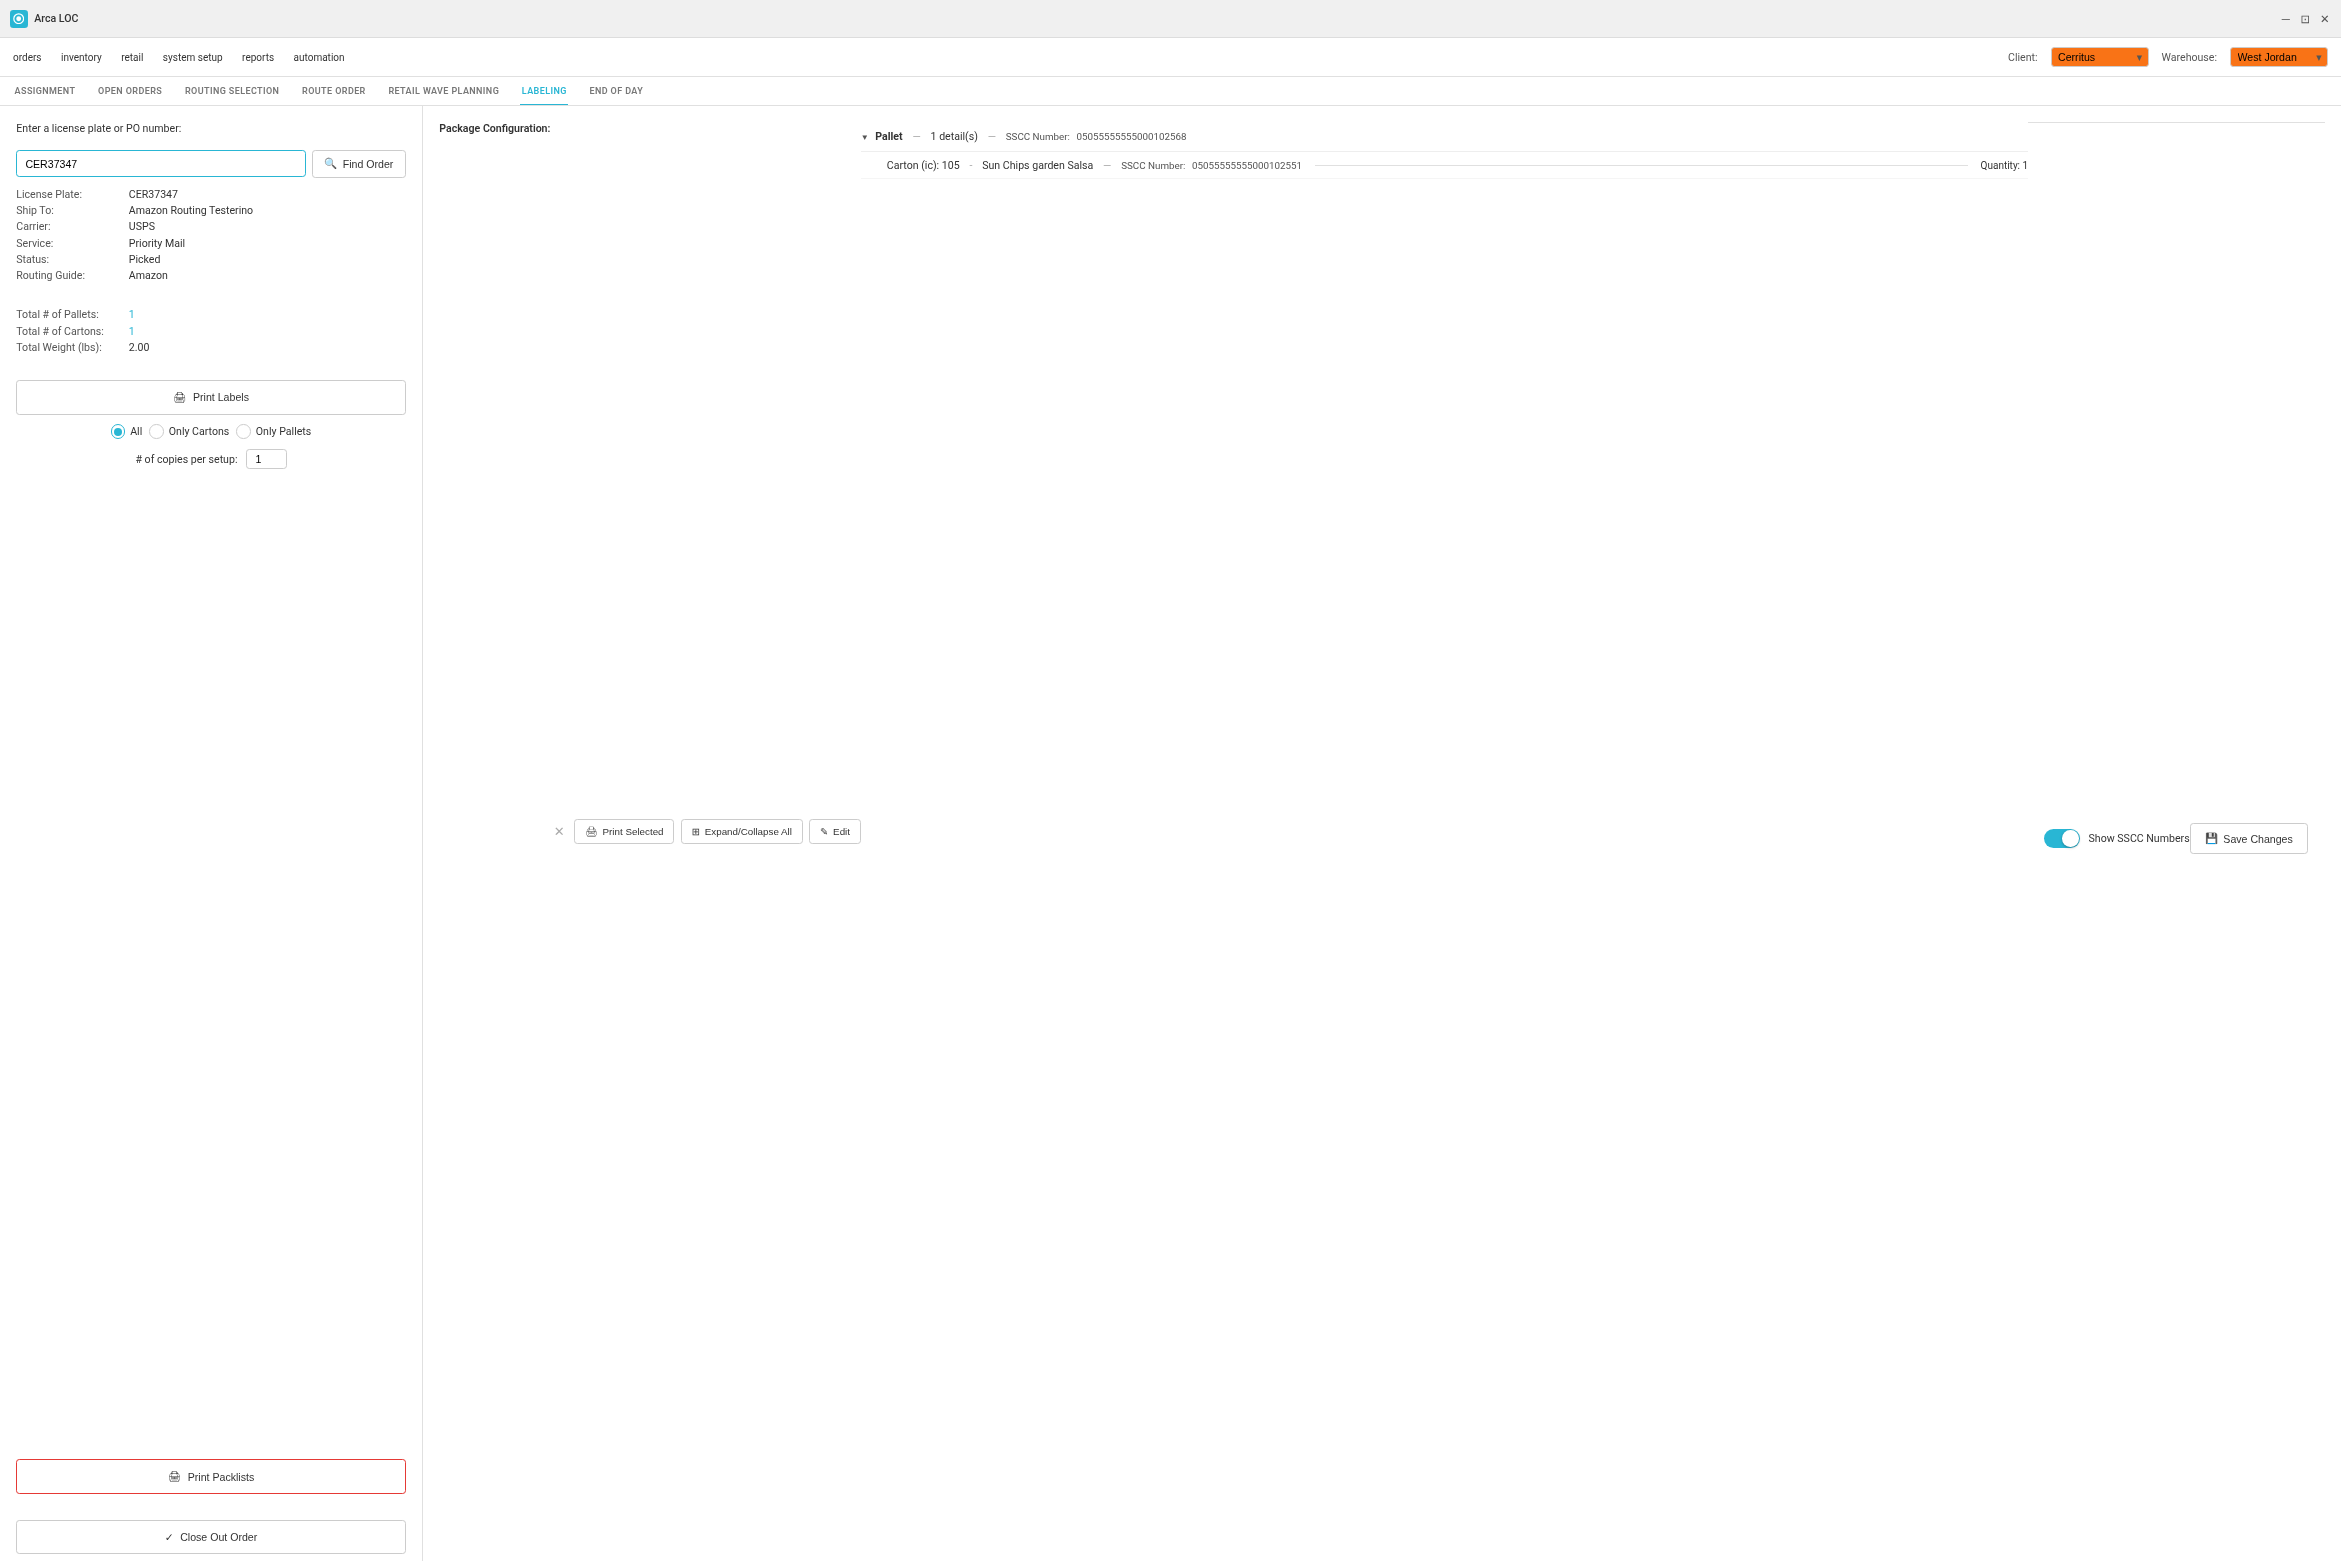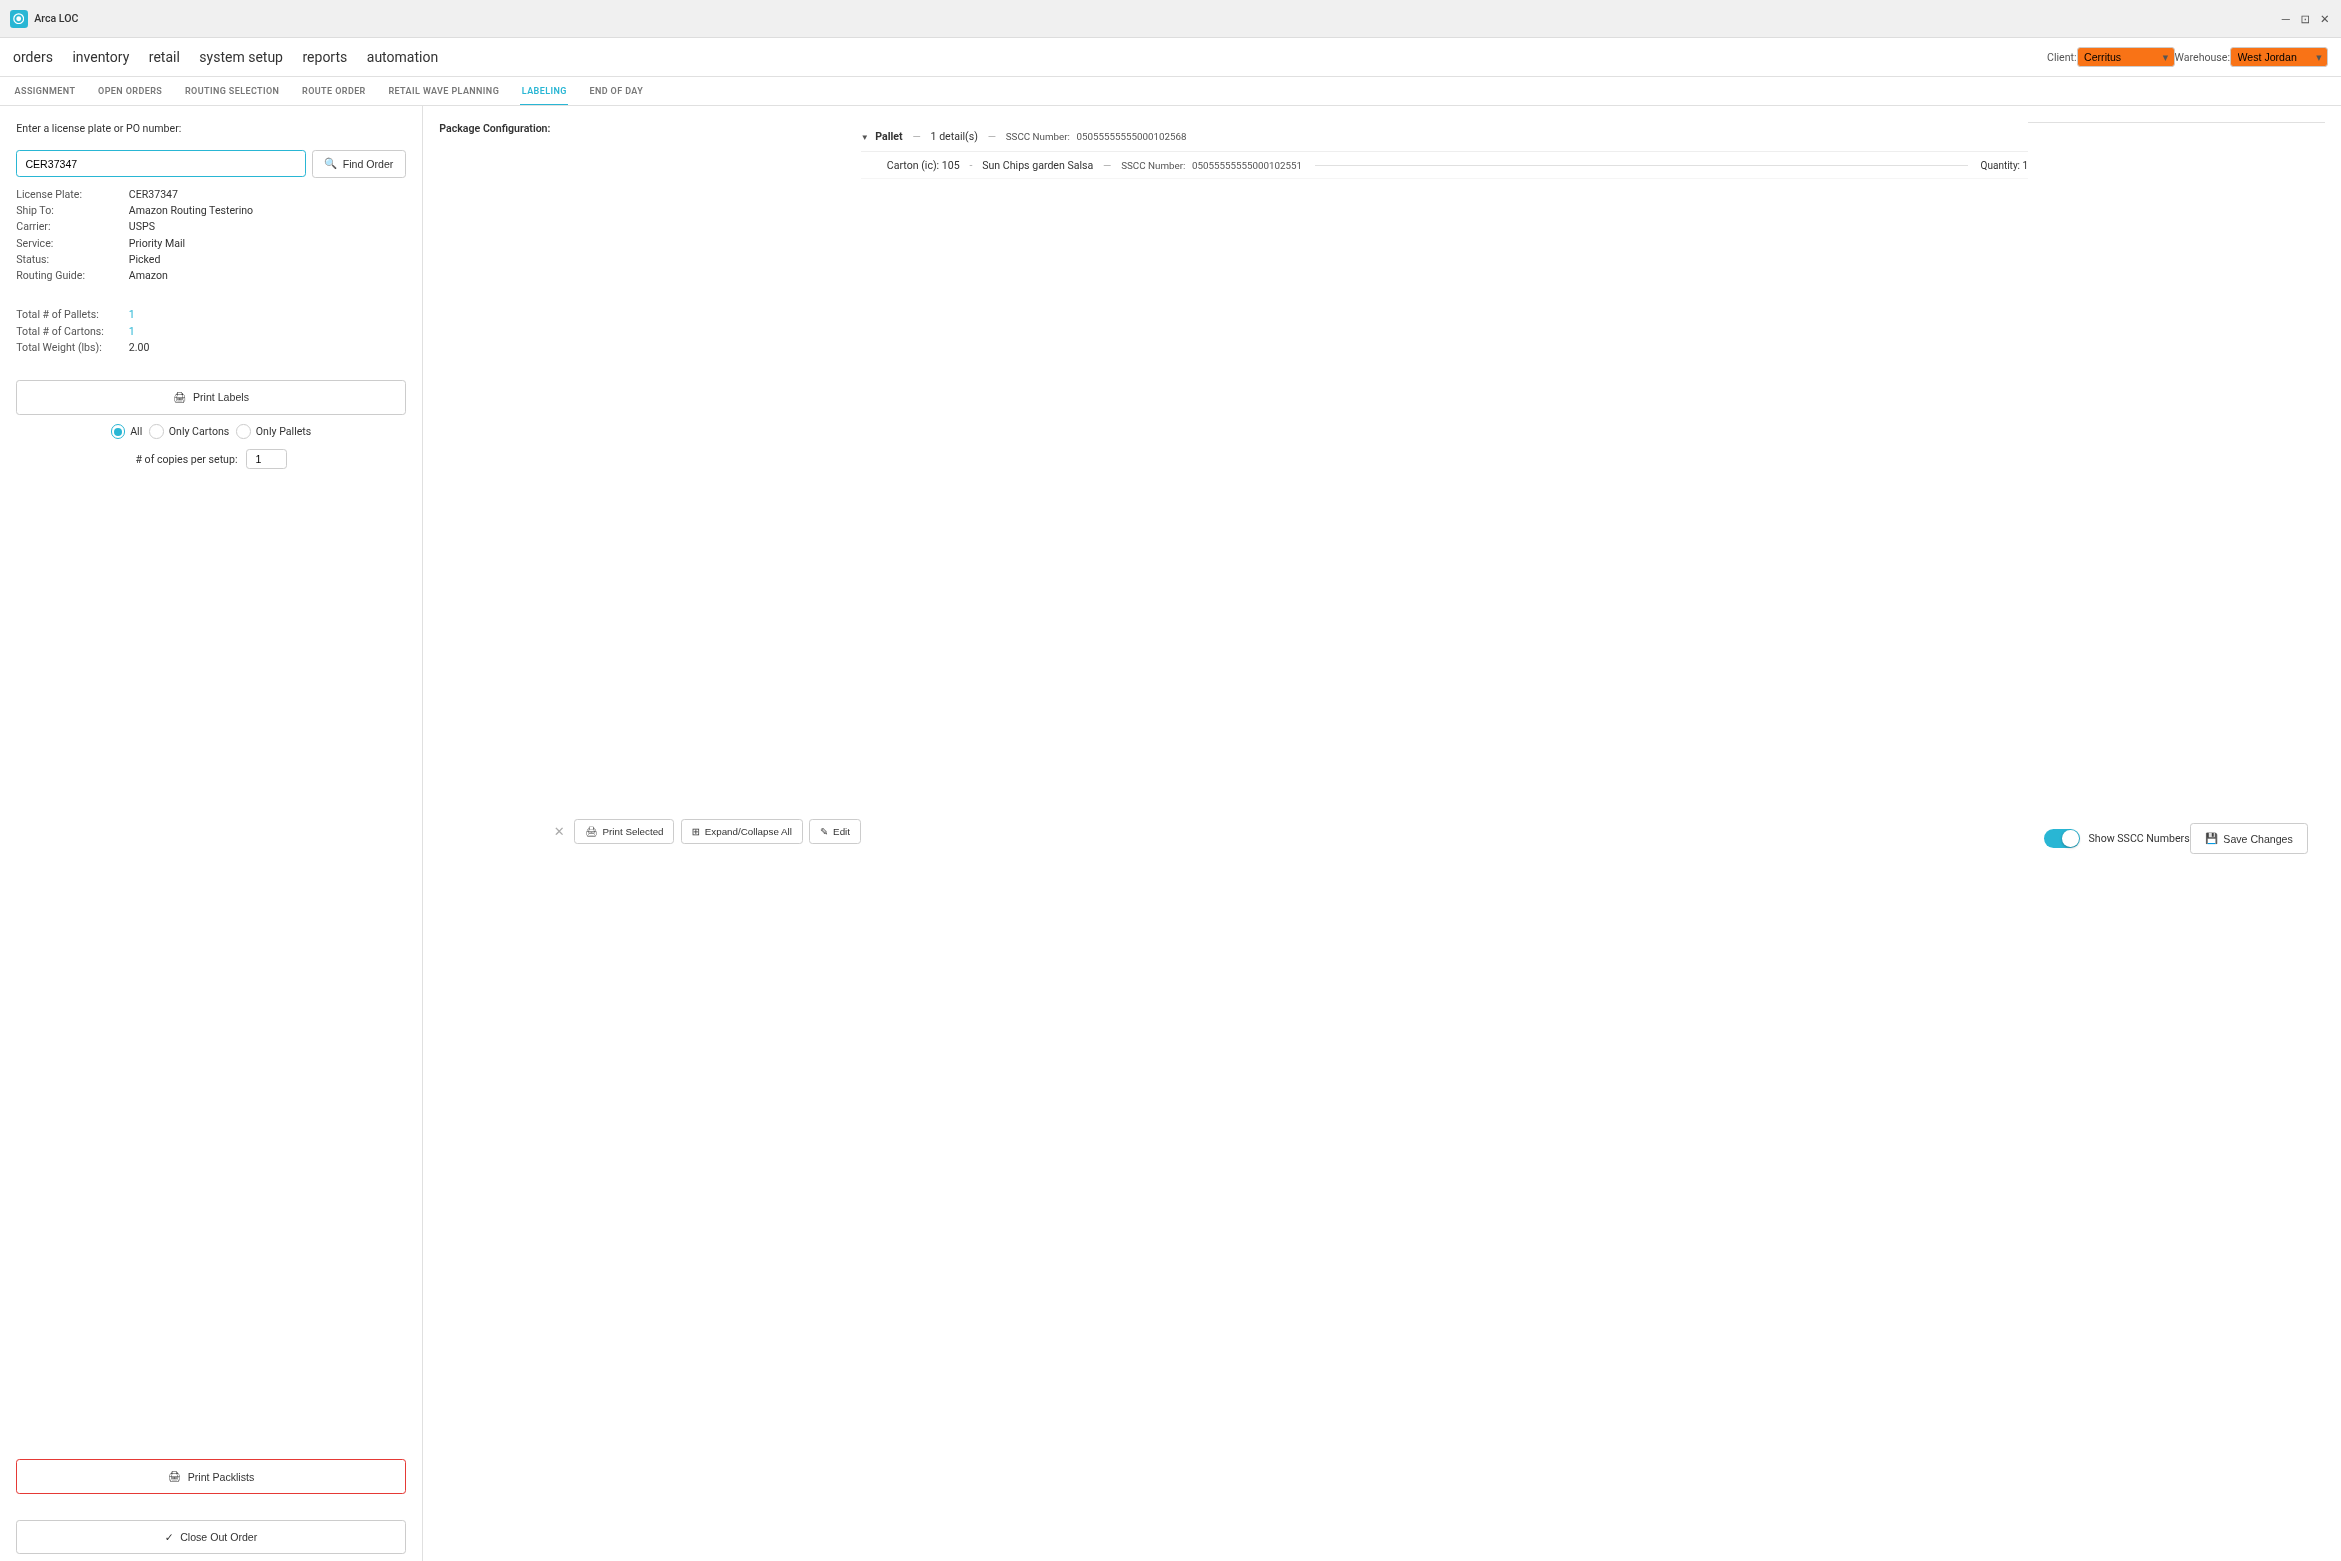--- a/index.html
+++ b/index.html
@@ -17,22 +17,22 @@
     .title-bar-controls { display: flex; gap: 6.5px; align-items: center; }
     .title-btn { width: 13px; height: 13px; border: none; background: none; cursor: pointer; font-size: 11.4px; color: #555; display: flex; align-items: center; justify-content: center; }
 
     
     .main-nav {
       background: white; border-bottom: 0.8px solid #e0e0e0;
       display: flex; align-items: center; justify-content: space-between;
       padding: 0 13px; height: 39px;
     }
     .nav-links { display: flex; gap: 19.5px; align-items: center; }
-    .nav-link { font-size: 14px; color: #333; text-decoration: none; cursor: pointer; }
-    .nav-right { display: flex; align-items: center; gap: 0; }
+    .nav-link { font-size: 10px; color: #333; text-decoration: none; cursor: pointer; }
+    .nav-right { display: flex; align-items: center; gap: 13px; }
     .nav-label { font-size: 10.6px; color: #555; }
     .nav-select { font-size: 10.6px; border: 0.8px solid #ccc; border-radius: 3.3px; padding: 3.3px 19.5px 3.3px 6.5px; background: #f97316; appearance: none; cursor: pointer; min-width: 98px; }
     .select-wrapper { position: relative; display: inline-block; }
     .select-wrapper::after { content: '▾'; position: absolute; right: 6.5px; top: 50%; transform: translateY(-50%); pointer-events: none; color: #555; }
 
     
     .sub-nav {
       background: white; border-bottom: 0.8px solid #e0e0e0;
       display: flex; align-items: center; padding: 0 13px; height: 29px; gap: 19.5px;
     }

